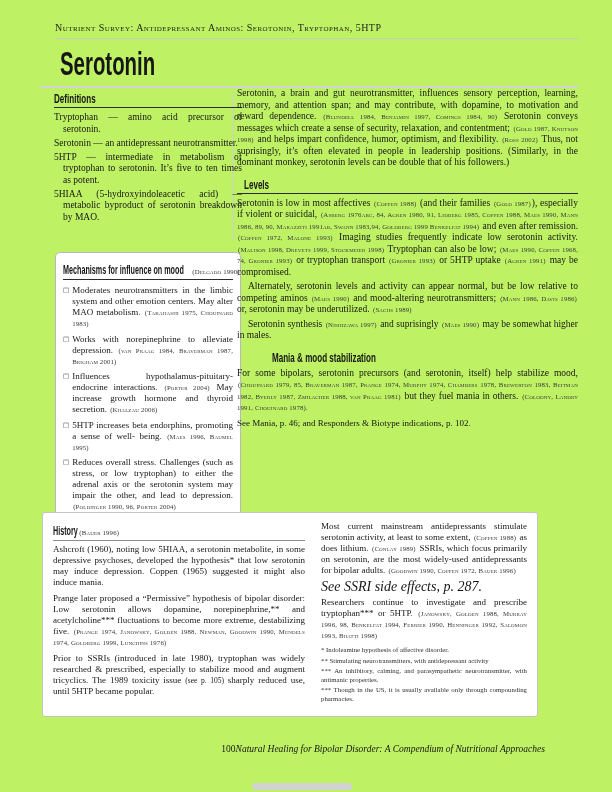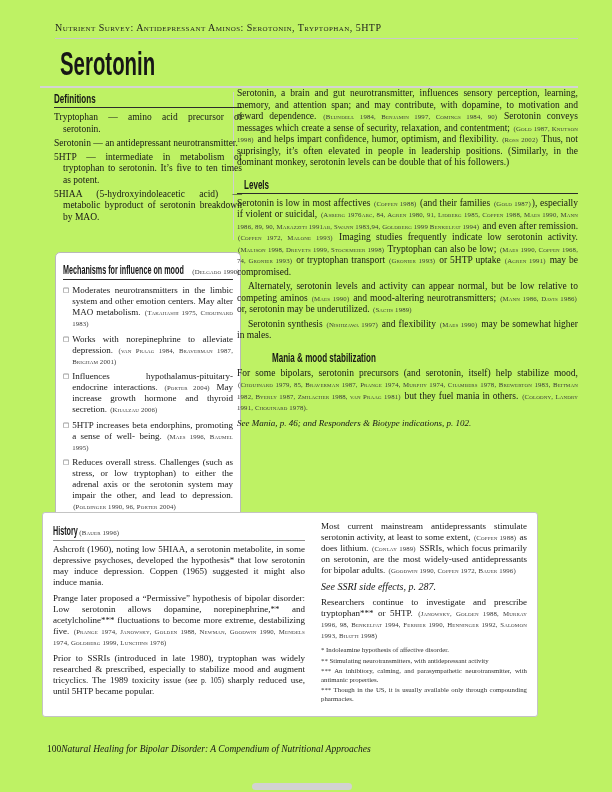--- a/index.html
+++ b/index.html
@@ -54,47 +54,47 @@
   .bullet:last-child { margin-bottom:0; }
   .bullet-marker { flex:0 0 auto; font-family:"DejaVu Sans", sans-serif; font-size:6.5px; line-height:11px; color:#3a3a3a; }
   .bullet-body { flex:1 1 auto; }
 
   
   .right-col { position:absolute; left:237px; top:88px; width:341px; }
   .body-p { font-size:9.5px; line-height:11.5px; text-align:justify; }
   .gap-s { margin-top:3px; }
   .gap-m { margin-top:7px;padding-left:7px; }
   .indent { text-indent:11px; }
-  .seealso { font-style:italic; font-size:9px; line-height:11px; margin-top:4px; }
+  .seealso { font-size:9px; line-height:11px; margin-top:4px; }
 
   
   .seg-t {}
   .seg-s { font-size:7.5px; }
   .seg-c { font-variant:small-caps; font-size:6.8px; color:#383838; letter-spacing:0.15px; margin:0 1px; }
 
   
   .history-box {
     position:absolute; left:42px; top:512px; width:496px;
     border:1px solid #c4c4c4; border-radius:3px; background:#fff;
     padding:8px 10px 10px; display:flex; gap:16px;
   }
   .hist-left { width:252px; flex:0 0 auto; }
   .hist-right { flex:1 1 auto; }
   .hist-head { border-bottom:1px solid #8f8f8f; margin-bottom:3px; padding-bottom:1px; white-space:nowrap; }
   .hist-head .condensed { font-size:12px; margin-right:-18px; }
   .hist-p { font-size:9px; line-height:11px; text-align:justify; margin-bottom:5px; }
   .hist-p:last-child { margin-bottom:0; }
-  .hist-see { font-style:italic; font-size:10px; line-height:11px; margin-bottom:5px; }
+  .hist-see { font-style:italic; font-size:14px; line-height:11px; margin-bottom:5px; }
   .footnotes { margin-top:5px; }
   .footnote { font-size:6.8px; line-height:8.6px; color:#2e2e2e; margin-bottom:2px; text-align:justify; }
 
   
   .page-footer {
     position:absolute; left:47px; right:67px; top:744px;
-    display:flex; justify-content:flex-start; align-items:baseline;
+    display:flex; justify-content:flex-end; align-items:baseline;
     font-size:9.5px;
   }
   .book-title { font-style:italic; }
 
   
   .bottom-pill { position:absolute; left:252px; top:783px; width:100px; height:7px; background:#d2d2d2; border-radius:3.5px; }
 </style>
 </head>
 <body>
 
@@ -147,21 +147,21 @@
   </aside>
 
   <section class="right-col">
     <p class="body-p"><span class="seg-t">Serotonin, a brain and gut neurotransmitter, influences sensory perception, learning, memory, and attention span; and may contribute, with dopamine, to motivation and reward dependence. </span><span class="seg-c">(Blundell 1984, Benjamin 1997, Comings 1984, 90)</span><span class="seg-t"> Serotonin conveys messages which create a sense of security, relaxation, and contentment; </span><span class="seg-c">(Gold 1987, Knutson 1998)</span><span class="seg-t"> and helps impart confidence, humor, optimism, and flexibility. </span><span class="seg-c">(Ross 2002)</span><span class="seg-t"> Thus, not suprisingly, it’s often elevated in people in leadership positions. (Similarly, in the dominant monkey, serotonin levels can be double that of his followers.)</span></p>
 
     <div class="sec-head gap-m">
       <span class="condensed">Levels</span>
     </div>
     <p class="body-p"><span class="seg-t">Serotonin is low in most affectives </span><span class="seg-c">(Coppen 1988)</span><span class="seg-t"> (and their families </span><span class="seg-c">(Gold 1987)</span><span class="seg-t">), especially if violent or suicidal, </span><span class="seg-c">(Asberg 1976abc, 84, Agren 1980, 91, Lidberg 1985, Coppen 1988, Maes 1990, Mann 1986, 89, 90, Marazziti 1991ab, Swann 1983,94, Goldberg 1999 Benkelfat 1994)</span><span class="seg-t"> and even after remission. </span><span class="seg-c">(Coppen 1972, Malone 1993)</span><span class="seg-t"> Imaging studies frequently indicate low serotonin activity. </span><span class="seg-c">(Malison 1998, Drevets 1999, Stockmeier 1998)</span><span class="seg-t"> Tryptophan can also be low; </span><span class="seg-c">(Maes 1990, Coppen 1968, 74, Gronier 1993)</span><span class="seg-t"> or tryptophan transport </span><span class="seg-c">(Gronier 1993)</span><span class="seg-t"> or 5HTP uptake </span><span class="seg-c">(Agren 1991)</span><span class="seg-t"> may be compromised.</span></p>
     <p class="body-p indent gap-s"><span class="seg-t">Alternately, serotonin levels and activity can appear normal, but be low relative to competing aminos </span><span class="seg-c">(Maes 1990)</span><span class="seg-t"> and mood-altering neurotransmitters; </span><span class="seg-c">(Mann 1986, Davis 1986)</span><span class="seg-t"> or, serotonin may be underutilized. </span><span class="seg-c">(Sachs 1989)</span></p>
-    <p class="body-p indent gap-s"><span class="seg-t">Serotonin synthesis </span><span class="seg-c">(Nishizawa 1997)</span><span class="seg-t"> and flexibility </span><span class="seg-c">(Maes 1990)</span><span class="seg-t"> may be somewhat higher in males.</span></p>
+    <p class="body-p indent gap-s"><span class="seg-t">Serotonin synthesis </span><span class="seg-c">(Nishizawa 1997)</span><span class="seg-t"> and suprisingly </span><span class="seg-c">(Maes 1990)</span><span class="seg-t"> may be somewhat higher in males.</span></p>
 
     <div class="sec-head norule gap-m">
       <span class="condensed">Mania &amp; mood stabilization</span>
     </div>
     <p class="body-p"><span class="seg-t">For some bipolars, serotonin precursors (and serotonin, itself) help stabilize mood, </span><span class="seg-c">(Chouinard 1979, 85, Braverman 1987, Prange 1974, Murphy 1974, Chambers 1978, Brewerton 1983, Beitman 1982, Byerly 1987, Zmilacher 1988, van Praag 1981)</span><span class="seg-t"> but they fuel mania in others. </span><span class="seg-c">(Colodny, Landry 1991, Chouinard 1978).</span></p>
     <p class="seealso">See Mania, p. 46; and Responders &amp; Biotype indications, p. 102.</p>
   </section>
 
   <aside class="history-box">
     <div class="hist-left">

